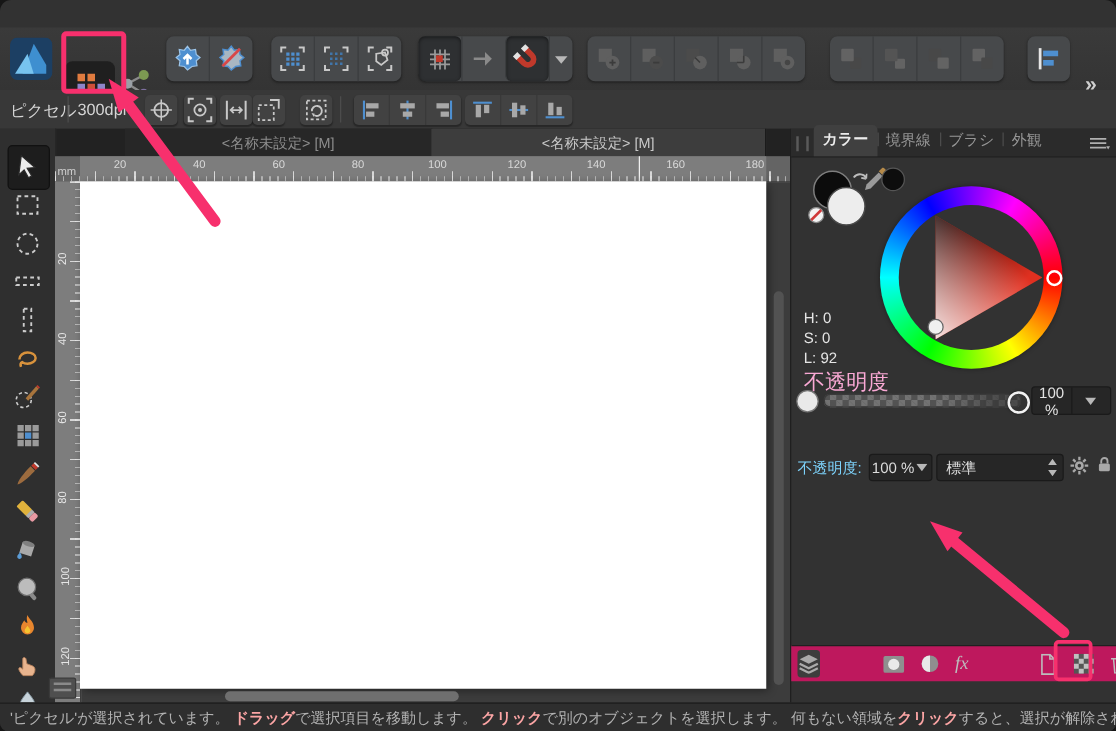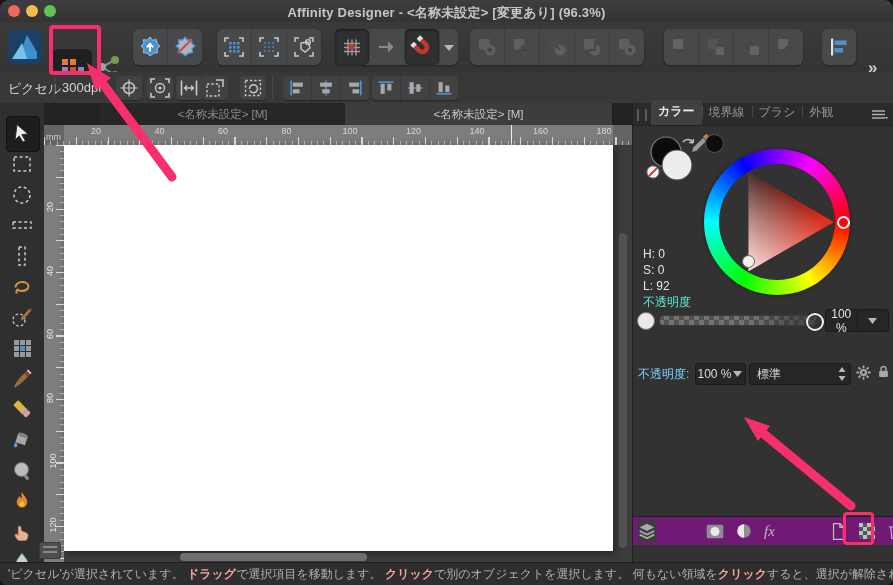--- a/index.html
+++ b/index.html
@@ -60,57 +60,51 @@
   #rightcol{left:632px;top:103px;width:261px;height:459px;background:#323232;border-left:1px solid #1f1f1f;}
   .ptabs{position:absolute;left:0;width:261px;height:22px;background:#2b2b2b;border-bottom:1px solid #222;display:flex;align-items:flex-end;}
   .grip{width:6px;height:12px;margin:0 4px 4px 4px;border-left:2px solid #5a5a5a;border-right:2px solid #5a5a5a;}
   .ptab{font-size:12px;color:#969696;padding:3px 7px 4px 7px;position:relative;}
   .ptab+.ptab:before{content:"";position:absolute;left:0;top:5px;height:11px;width:1px;background:#4c4c4c;}
   .ptab.active{background:#404040;color:#ececec;font-weight:bold;border-radius:4px 4px 0 0;padding-bottom:5px;}
   .ptab.active:before{display:none;}
   .pmenu{margin-left:auto;margin-right:6px;margin-bottom:5px;}
   
   #hsl-text div{font-size:12px;color:#e5e5e5;height:16px;}
-  #opacity-label,#l-opacity-label{font-size:12px;color:#5eead4;}
+  #opacity-label,#l-opacity-label{font-size:17px;color:#f9a8d4;}
   #op-track{left:26px;top:3px;width:158px;height:11px;border-radius:5px;background-color:#555;
     background-image:linear-gradient(45deg,#777 25%,transparent 25% 75%,#777 75%),linear-gradient(45deg,#777 25%,transparent 25% 75%,#777 75%);
     background-position:0 0,5px 5px;background-size:10px 10px;box-shadow:inset 0 0 0 1px #3a3a3a, inset -60px 0 30px -20px rgba(40,40,40,.55);}
   #op-knob{left:173px;top:1px;width:14px;height:14px;border:2px solid #f2f2f2;border-radius:50%;background:transparent;box-shadow:0 0 2px rgba(0,0,0,.6);}
   #op-thumb{left:4px;top:0;width:16px;height:16px;border-radius:50%;background:#e9e9e9;border:1px solid #777;}
   #op-value{left:192px;top:-3px;width:62px;height:21px;background:#262626;border:1px solid #1a1a1a;border-radius:3px;color:#e3e3e3;font-size:12px;display:flex;align-items:center;}
   #op-value span{flex:1;text-align:center;}
   #op-value .dd{width:16px;border-left:1px solid #1a1a1a;display:flex;align-items:center;justify-content:center;height:100%;}
   
   .field{position:absolute;background:#262626;border:1px solid #1a1a1a;border-radius:3px;color:#dcdcdc;font-size:12px;display:flex;align-items:center;}
   #layer-list{left:0;top:51px;width:261px;height:128px;background:#252525;}
   #layer-row{left:0;top:1px;width:261px;height:30px;background:#3d7cd0;display:flex;align-items:center;}
   #layer-thumb{width:26px;height:26px;margin-left:40px;background:#151515;border:1px solid #e8edf4;}
   #layer-name{margin-left:10px;font-size:12px;color:#dbe6f7;}
   #layer-check{margin-left:auto;margin-right:14px;width:16px;height:16px;background:#f2f2f2;border-radius:3px;color:#222;font-size:12px;font-weight:bold;display:flex;align-items:center;justify-content:center;}
-  #layers-footer{left:0;top:179px;width:261px;height:28px;background:#701a75;border-top:1px solid #202020;display:flex;align-items:center;}
+  #layers-footer{left:0;top:179px;width:261px;height:28px;background:#be185d;border-top:1px solid #202020;display:flex;align-items:center;}
   #stack-btn{margin-left:5px;width:28px;height:22px;background:#3d3d3d;border-radius:3px;display:flex;align-items:center;justify-content:center;}
   
   #statusbar{left:0;top:562px;width:893px;height:23px;background:#2e2e2e;border-top:1px solid #1d1d1d;font-size:12px;color:#b2b2b2;line-height:22px;padding-left:8px;box-sizing:border-box;white-space:nowrap;}
   #statusbar b{color:#fca5a5;}
   
   .pinkbox{position:absolute;border:4px solid #f7306d;border-radius:4px;z-index:60;}
   #ann-svg{left:0;top:0;width:893px;height:585px;z-index:61;pointer-events:none;}
   svg{display:block;}
 </style>
 </head>
 <body>
 
 <div id="app">
 
-  <div id="titlebar" class="abs">
-    <div class="tl abs" style="left:8px;background:#ee6a5f;"></div>
-    <div class="tl abs" style="left:26px;background:#f5bd4f;"></div>
-    <div class="tl abs" style="left:44px;background:#61c454;"></div>
-    <div id="title-text" class="abs">Affinity Designer - &lt;名称未設定&gt; [変更あり] (96.3%)</div>
-  </div>
 
   <div id="toolbar" class="abs">
     <div class="abs" style="left:8px;top:8px;">
       <svg width="34" height="34" viewBox="0 0 34 34">
           <rect width="34" height="34" rx="6" fill="#1c3f63"></rect>
           <path d="M19 5l10 17v7H10z" fill="#3e8fd0"></path>
           <path d="M14 13L4 29h15z" fill="#77c3ef"></path>
         </svg>
     </div>
     <div id="persona-pixel" class="abs">

